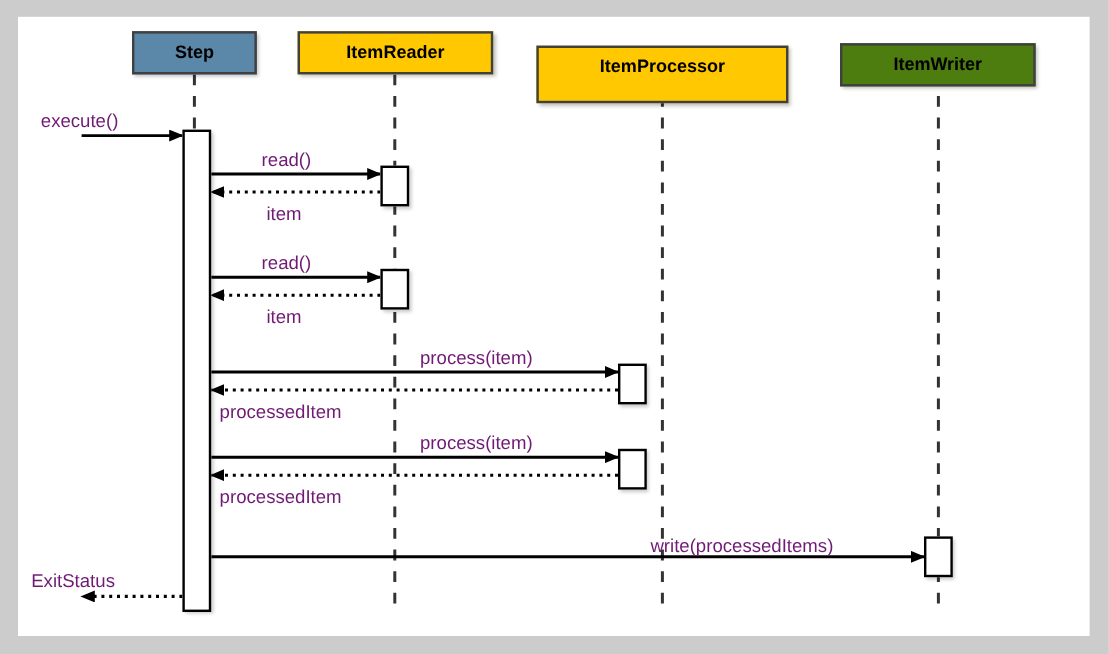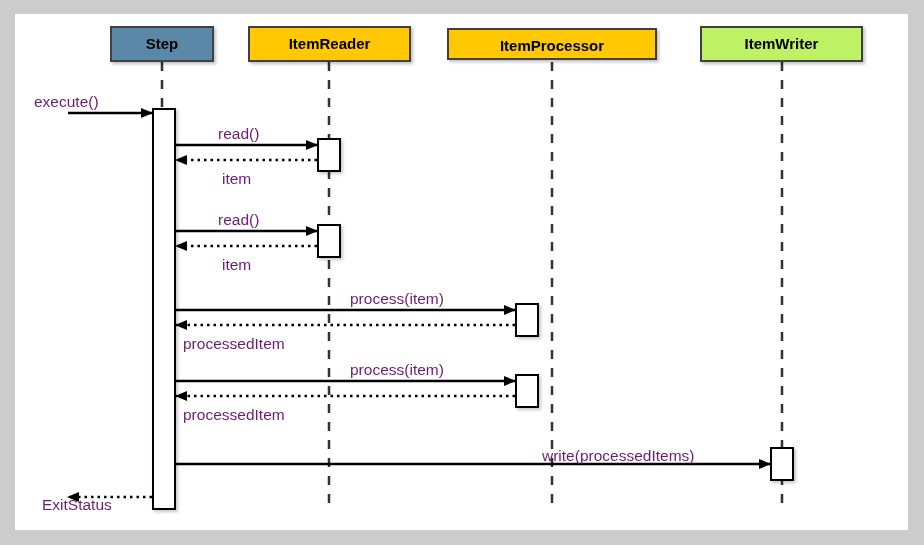--- a/index.html
+++ b/index.html
@@ -78,37 +78,37 @@
         <line x1="176" x2="515" y1="381" y2="381" stroke="#000000" stroke-width="2.4" marker-end="url(#arrow-solid)"></line>
         <line x1="515" x2="176" y1="396" y2="396" stroke="#000000" stroke-width="2.6" stroke-dasharray="2.5,4" marker-end="url(#arrow-solid)"></line>
         <line x1="176" x2="770" y1="464" y2="464" stroke="#000000" stroke-width="2.4" marker-end="url(#arrow-solid)"></line>
         <line x1="152" x2="68" y1="497" y2="497" stroke="#000000" stroke-width="2.6" stroke-dasharray="2.5,4" marker-end="url(#arrow-solid)"></line>
       </g>
   </svg>
 
   <div id="heads">
       <div class="lifeline-head head-step" style="left: 110px; top: 26px; width: 104px; height: 36px; background: rgb(91, 135, 168); color: rgb(0, 0, 0);"><span>Step</span></div>
       <div class="lifeline-head head-yellow" style="left: 248px; top: 26px; width: 163px; height: 36px; background: rgb(255, 200, 0); color: rgb(0, 0, 0);"><span>ItemReader</span></div>
-      <div class="lifeline-head head-yellow" style="left: 447px; top: 28px; width: 210px; height: 32px; background: rgb(255, 200, 0); color: rgb(0, 0, 0);"><span>ItemProcessor</span></div>
-      <div class="lifeline-head head-yellow" style="left: 700px; top: 26px; width: 163px; height: 36px; background: #bef264; color: rgb(0, 0, 0);"><span>ItemWriter</span></div>
+      <div class="lifeline-head head-yellow" style="left: 447px; top: 38px; width: 210px; height: 48px; background: rgb(255, 200, 0); color: rgb(0, 0, 0);"><span>ItemProcessor</span></div>
+      <div class="lifeline-head head-yellow" style="left: 700px; top: 36px; width: 163px; height: 36px; background: #4d7c0f; color: rgb(0, 0, 0);"><span>ItemWriter</span></div>
     </div>
   <div id="activations">
       <div class="activation" style="left: 152px; top: 108px; width: 24px; height: 402px;"></div>
       <div class="activation" style="left: 317px; top: 138px; width: 24px; height: 34px;"></div>
       <div class="activation" style="left: 317px; top: 224px; width: 24px; height: 34px;"></div>
       <div class="activation" style="left: 515px; top: 303px; width: 24px; height: 34px;"></div>
       <div class="activation" style="left: 515px; top: 374px; width: 24px; height: 34px;"></div>
       <div class="activation" style="left: 770px; top: 447px; width: 24px; height: 34px;"></div>
     </div>
   <div id="labels">
       <div class="msg-label" style="left: 34px; top: 94px;">execute()</div>
       <div class="msg-label" style="left: 218px; top: 126px;">read()</div>
       <div class="msg-label" style="left: 222px; top: 171px;">item</div>
       <div class="msg-label" style="left: 218px; top: 212px;">read()</div>
       <div class="msg-label" style="left: 222px; top: 257px;">item</div>
       <div class="msg-label" style="left: 350px; top: 291px;">process(item)</div>
       <div class="msg-label" style="left: 183px; top: 336px;">processedItem</div>
       <div class="msg-label" style="left: 350px; top: 362px;">process(item)</div>
       <div class="msg-label" style="left: 183px; top: 407px;">processedItem</div>
       <div class="msg-label" style="left: 542px; top: 448px;">write(processedItems)</div>
-      <div class="msg-label" style="left: 42px; top: 477px; margin-top: 20px;">ExitStatus</div>
+      <div class="msg-label" style="left: 26px; top: 477px;">ExitStatus</div>
     </div>
 </div>
 
 </body></html>

